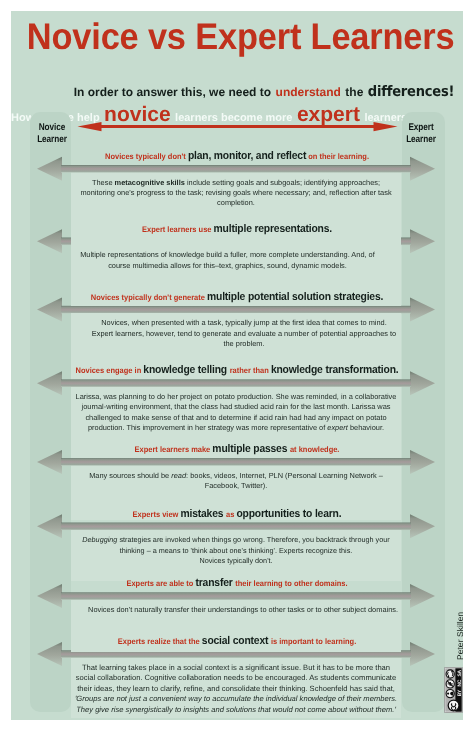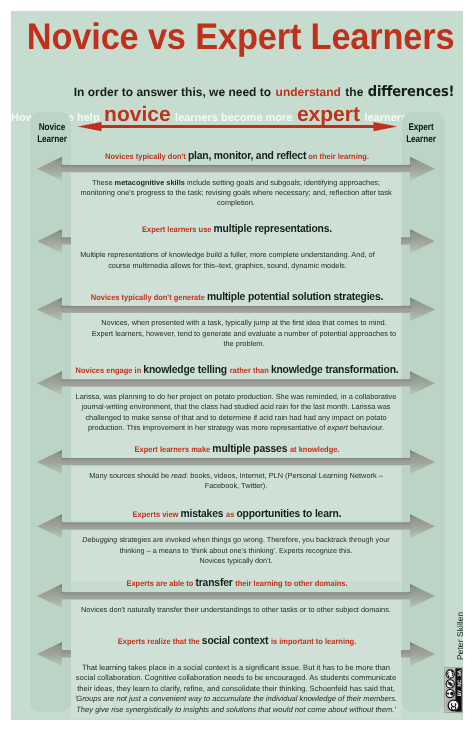--- a/index.html
+++ b/index.html
@@ -179,21 +179,21 @@
       <div class="para" style="top: 234.1px; height: 60.7px; padding-right: 20px;">Multiple representations of knowledge build a fuller, more complete understanding. And, of course multimedia allows for this–text, graphics, sound, dynamic models.</div>
       <div class="head" style="top: 275.8px;"><span class="r">Novices typically don't generate </span><span class="b">multiple potential solution strategies.</span></div>
       <div class="para" style="top: 302.4px; height: 66px; padding-left: 19px;">Novices, when presented with a task, typically jump at the first idea that comes to mind. Expert learners, however, tend to generate and evaluate a number of potential approaches to the problem.</div>
       <div class="head" style="top: 349.4px;"><span class="r">Novices engage in </span><span class="b">knowledge telling </span><span class="r">rather than </span><span class="b">knowledge transformation.</span></div>
       <div class="para" style="top: 376px; height: 71.1px;">Larissa, was planning to do her project on potato production. She was reminded, in a collaborative journal-writing environment, that the class had studied acid rain for the last month. Larissa was challenged to make sense of that and to determine if acid rain had had any impact on potato production. This improvement in her strategy was more representative of <i>expert</i> behaviour.</div>
       <div class="head" style="top: 428.1px;"><span class="r">Expert learners make </span><span class="b">multiple passes </span><span class="r">at knowledge.</span></div>
       <div class="para" style="top: 454.7px; height: 54px;">Many sources should be <i>read</i>: books, videos, Internet, PLN (Personal Learning Network – Facebook, Twitter).</div>
       <div class="head" style="top: 492.5px;"><span class="r">Experts view </span><span class="b">mistakes </span><span class="r">as </span><span class="b">opportunities to learn.</span></div>
       <div class="para" style="top: 519.1px; height: 51px; font-size: 7.25px; padding-left: 3px; padding-right: 3px;"><i>Debugging</i> strategies are invoked when things go wrong. Therefore, you backtrack through your thinking – a means to 'think about one's thinking'. Experts recognize this.<br>Novices typically don't.</div>
       <div class="head" style="top: 562.3px;"><span class="r">Experts are able to </span><span class="b">transfer </span><span class="r">their learning to other domains.</span></div>
-      <div class="para" style="top: 588.9px; height: 65px;">Novices don't naturally transfer their understandings to other tasks or to other subject domains.</div>
+      <div class="para" style="top: 588.9px; height: 52px; text-align: right;">Novices don't naturally transfer their understandings to other tasks or to other subject domains.</div>
       <div class="head" style="top: 620.3px;"><span class="r">Experts realize that the </span><span class="b">social context </span><span class="r">is important to learning.</span></div>
       <div class="para" style="top: 646.9px; height: 60.1px; font-size: 7.6px; padding-left: 3px; padding-right: 3px;">That learning takes place in a social context is a significant issue. But it has to be more than social collaboration. Cognitive collaboration needs to be encouraged. As students communicate their ideas, they learn to clarify, refine, and consolidate their thinking. Schoenfeld has said that, <i>'Groups are not just a convenient way to accumulate the individual knowledge of their members. They give rise synergistically to insights and solutions that would not come about without them.'</i></div>
     </div>
 
   <div class="byline">Peter Skillen</div>
 
   <svg class="ccbadge" width="19" height="46" viewBox="0 0 19 46">
     <g transform="translate(0 46) rotate(-90)">
 
       <rect x="0.3" y="0.3" width="45.4" height="18.4" rx="1.2" fill="#e9e9e9" stroke="#717171" stroke-width="0.7"></rect>

